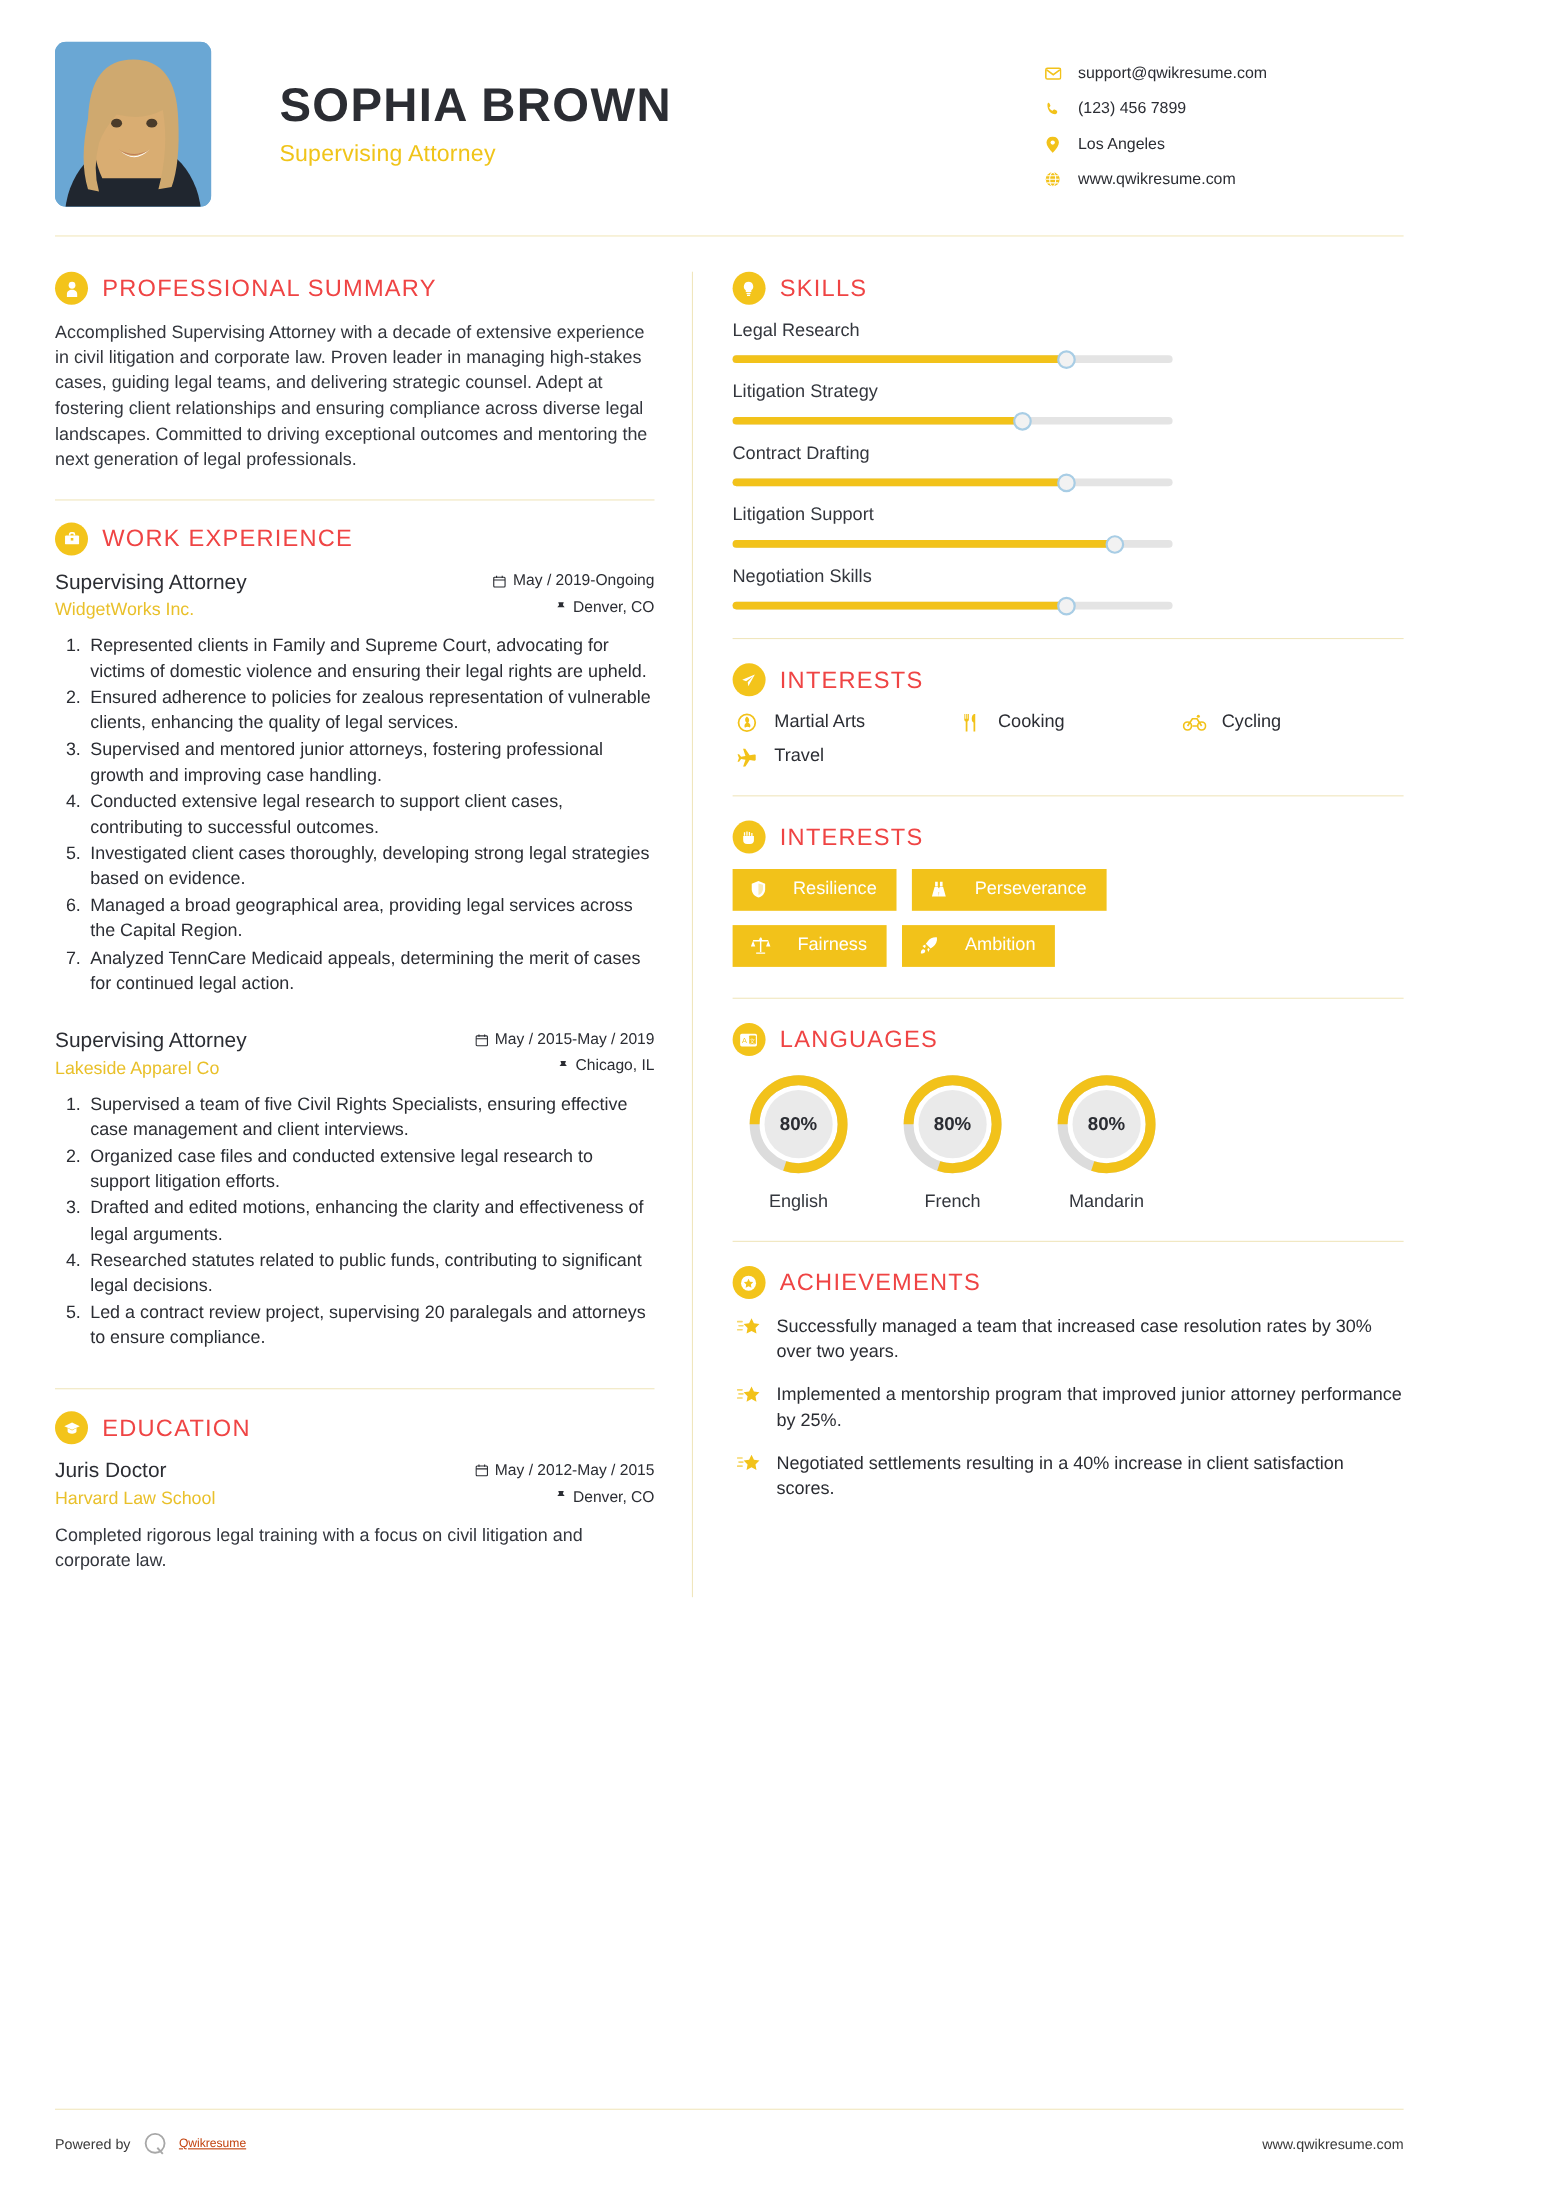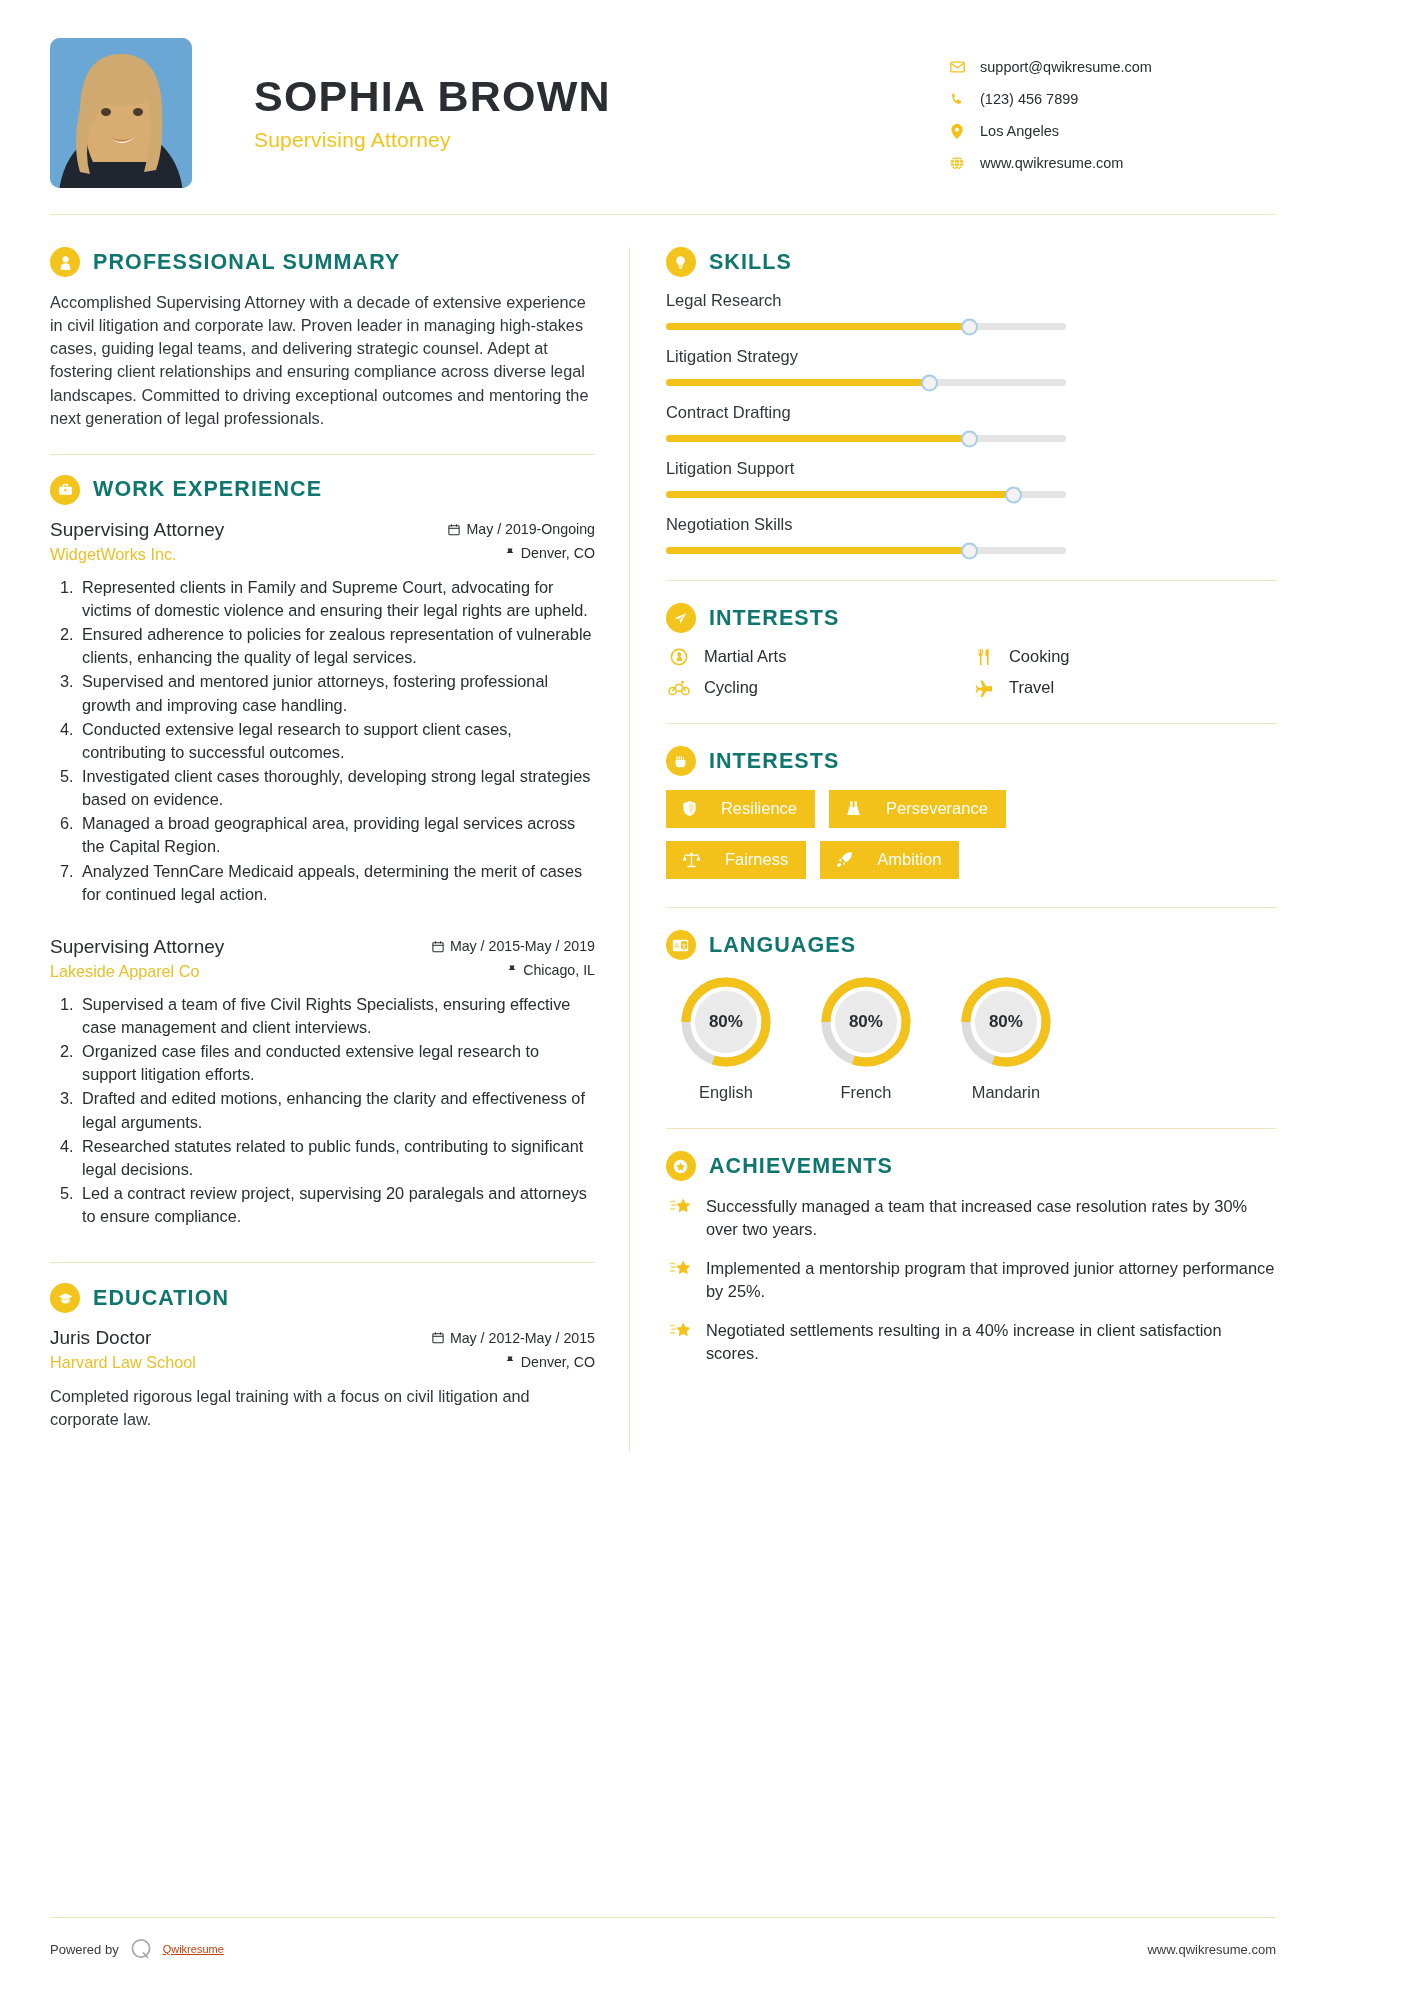--- a/index.html
+++ b/index.html
@@ -102,23 +102,23 @@
     display: inline-flex;
     align-items: center;
     justify-content: center;
     margin-right: 13px;
     flex: 0 0 auto;
     color: #fff;
   }
   .sec-ico svg { display:block; }
   .sec-title {
     font-size: 21.5px;
-    font-weight: bold;
+    font-weight: normal;
     letter-spacing: 1.1px;
-    color: #0f766e;
+    color: #ef4444;
   }
 
   .body-text {
     font-size: 16.3px;
     line-height: 1.42;
     color: #33363d;
   }
 
   .sec { margin-bottom: 24px; }
   .sec-divider {
@@ -170,21 +170,21 @@
     transform: translateY(-50%);
     border-radius: 50%;
     background: #f2f2f2;
     border: 2px solid #a8cde5;
     box-sizing: border-box;
   }
 
   
   .interests-grid {
     display: grid;
-    grid-template-columns: 1fr 1fr;
+    grid-template-columns: 1fr 1fr 1fr;
     row-gap: 12px;
     margin-top: 2px;
   }
   .interest {
     display: flex;
     align-items: center;
     font-size: 16.5px;
   }
   .interest-ico {
     width: 26px; min-width: 26px;

